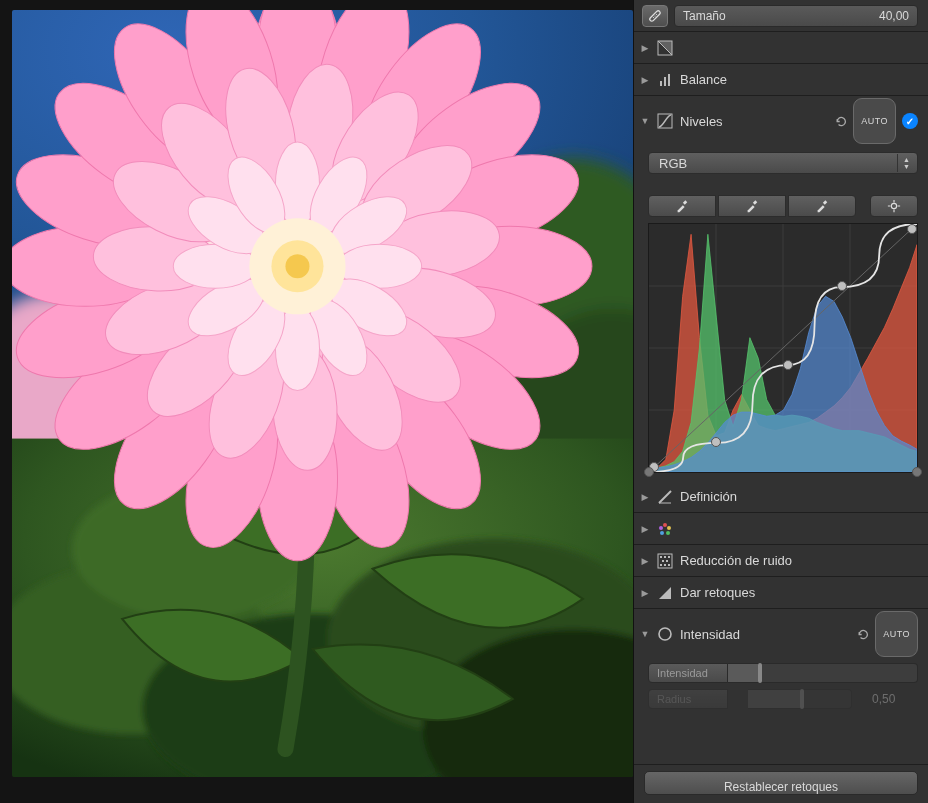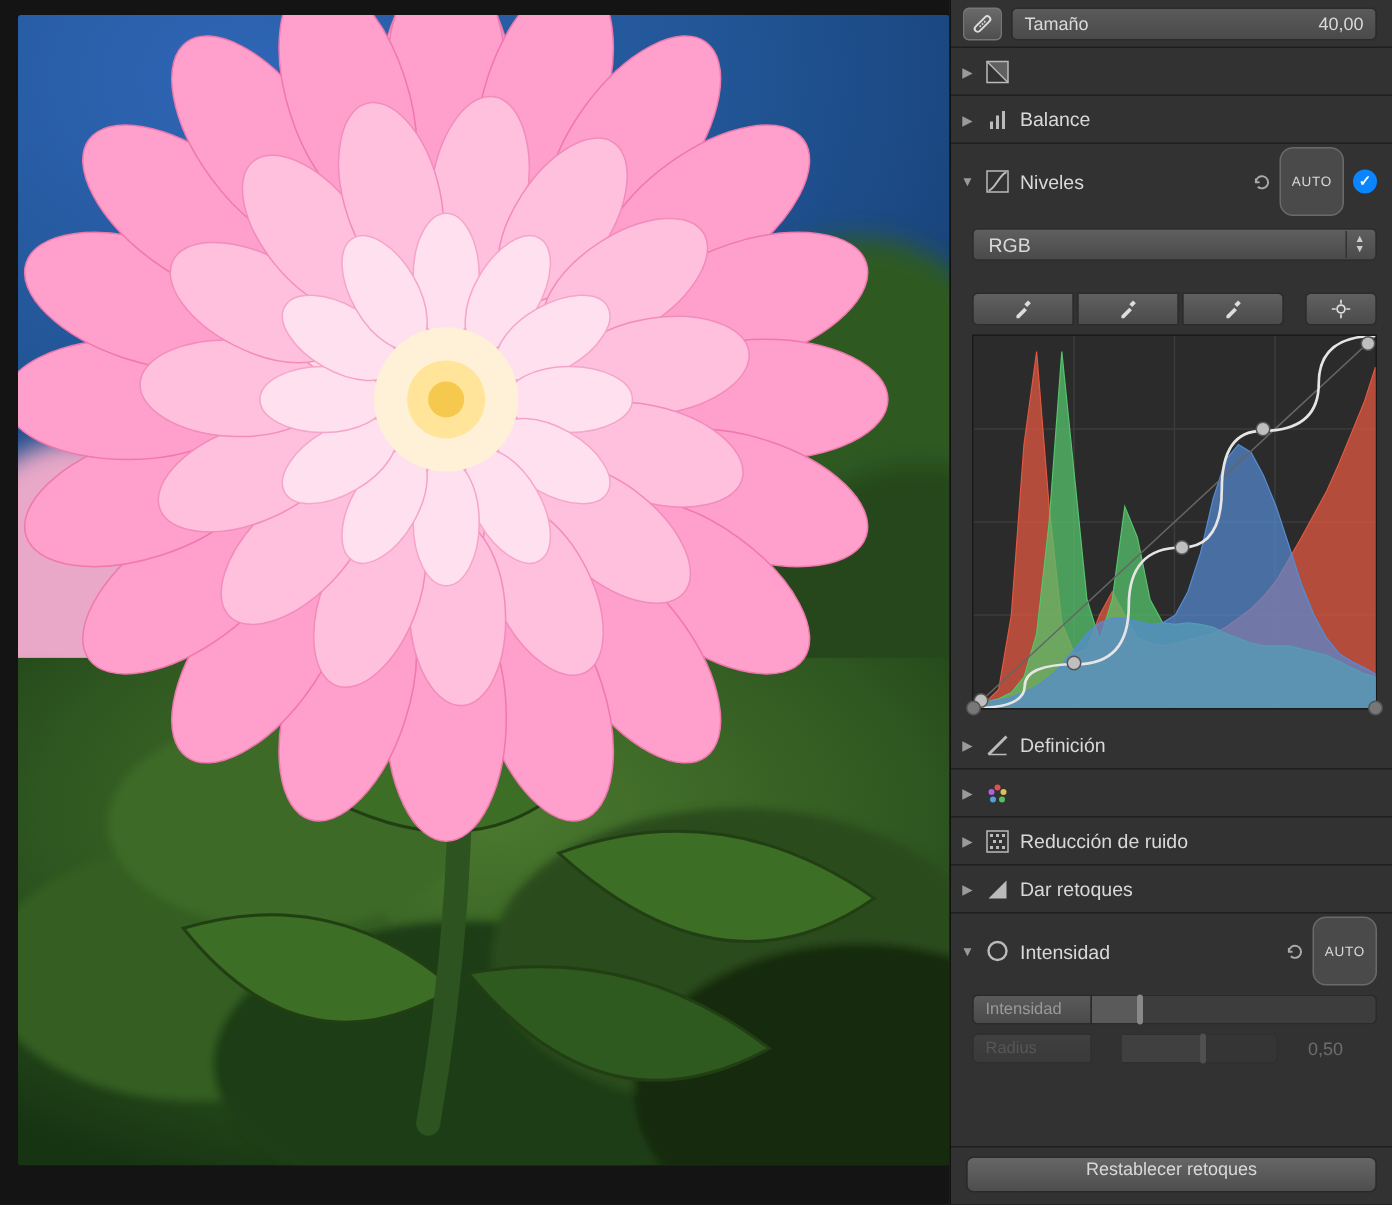--- a/index.html
+++ b/index.html
@@ -182,21 +182,21 @@
 
   
   .footer{
     padding:6px 10px 8px;
     border-top:1px solid var(--row-border);
   }
   .footer-btn{
     width:100%;height:24px;
     background:linear-gradient(180deg,#666,#4e4e4e);
     border:1px solid #2a2a2a;border-radius:5px;
-    display:flex;align-items:flex-start;justify-content:center;
+    display:flex;align-items:flex-end;justify-content:center;
     cursor:pointer;font-size:12px;color:var(--text);
   }
 
   .clipped{opacity:.35;pointer-events:none;gap:20px;}
 </style>
 </head>
 <body>
 
 <div class="canvas">
   <div class="canvas-inner">

